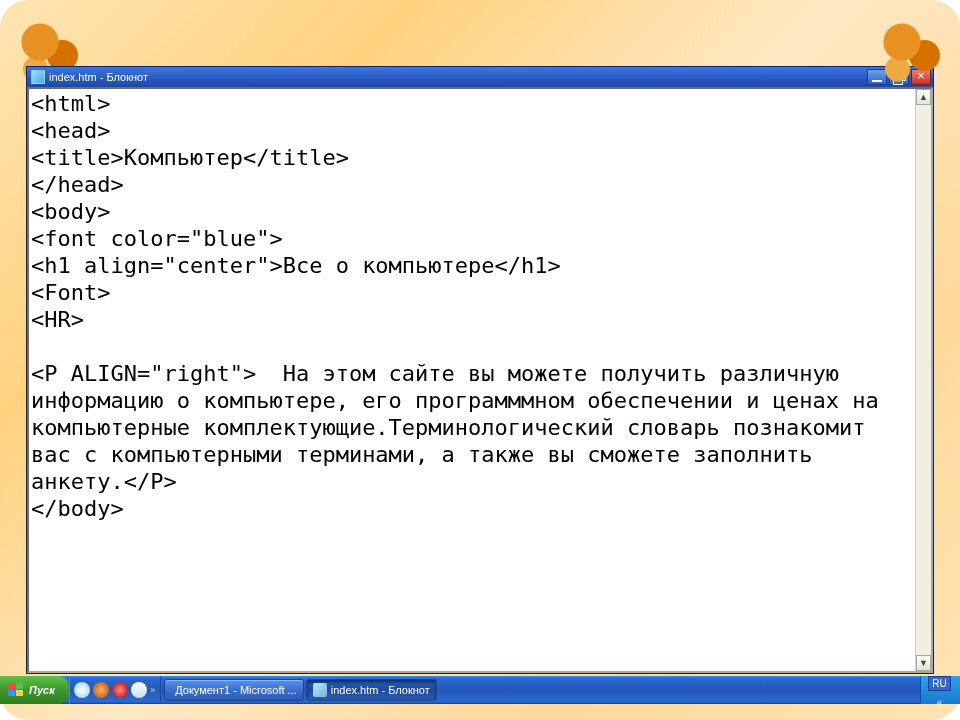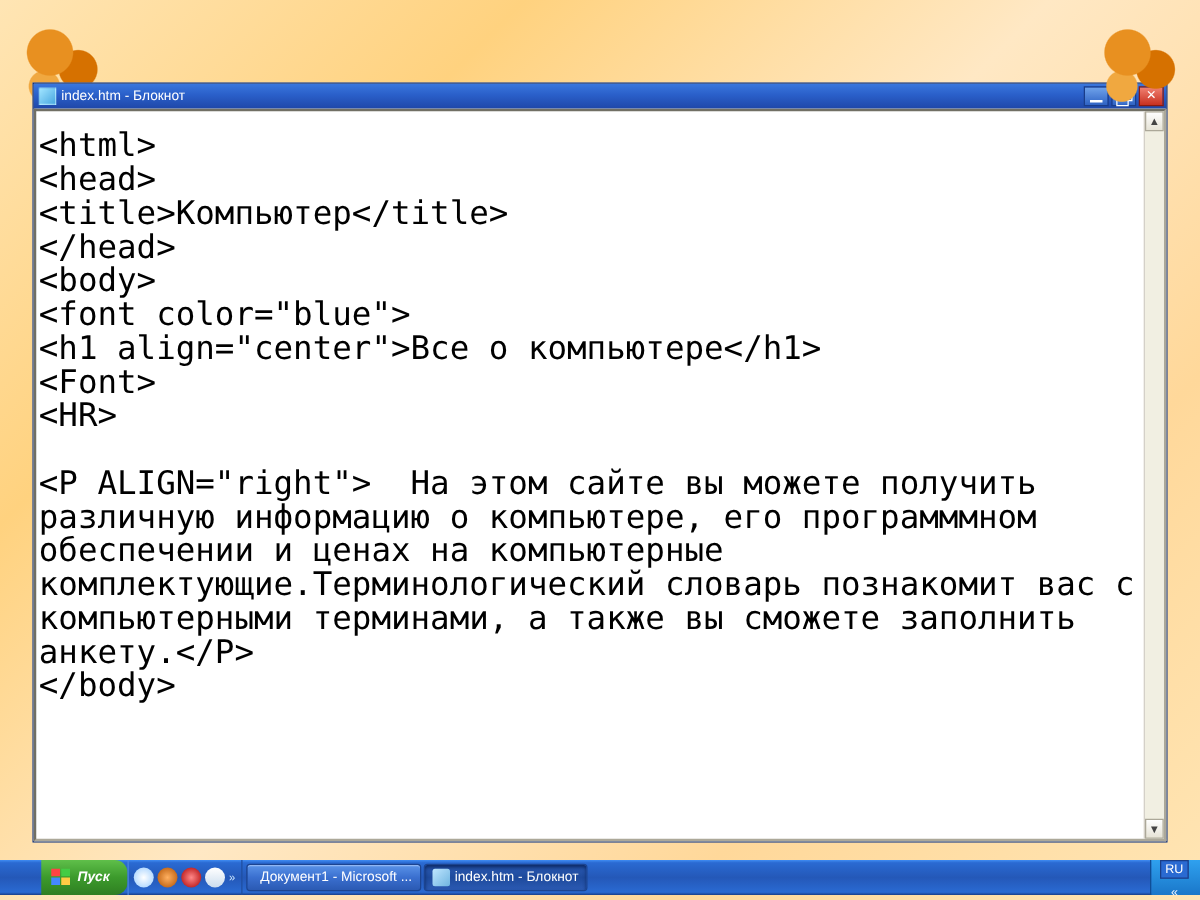--- a/index.html
+++ b/index.html
@@ -2,20 +2,21 @@
 <html><head>
 <meta charset="utf-8">
 <style>
   * { margin: 0; padding: 0; box-sizing: border-box; }
   html, body { width: 960px; height: 720px; overflow: hidden; font-family: Tahoma, sans-serif; }
   
   .desktop {
     width: 960px; height: 720px;
     background: linear-gradient(135deg, #ffe5b4 0%, #ffd27f 25%, #ffe8c4 50%, #ffd89a 75%, #ffe5b4 100%);
     position: relative;
+    border-radius: 28px;
   }
   .desktop::before, .desktop::after {
     content: ""; position: absolute; width: 90px; height: 90px;
     background: radial-gradient(circle at 40% 40%, #e89020 0 18px, transparent 19px),
                 radial-gradient(circle at 65% 55%, #d67100 0 15px, transparent 16px),
                 radial-gradient(circle at 35% 70%, #f0a840 0 12px, transparent 13px);
     top: 6px;
   }
   .desktop::before { left: 4px; }
   .desktop::after  { right: 4px; }
@@ -76,48 +77,48 @@
     flex: 1; display: flex;
     background: #fff;
     border: 2px solid #aca899;
     border-top-color:#716f64; border-left-color:#716f64;
     margin: 0;
   }
   .editor {
     flex: 1;
     white-space: pre-wrap;
     font-family: "Lucida Console", Consolas, monospace;
-    font-size: 26px;
+    font-size: 22px;
     line-height: 27px;
     color: #000;
-    padding: 15px 2px;
+    padding: 1px 2px;
     overflow: hidden;
     outline: none;
   }
   .vscroll {
     width: 16px;
     background: #f1efe2;
     display: flex; flex-direction: column;
     border-left: 1px solid #d4d0c8;
   }
   .vscroll .arrow {
     height: 16px;
     background: linear-gradient(to bottom,#fefefe,#e6e3d6);
     border: 1px solid #aca899;
     font-size: 9px; text-align: center; line-height: 14px; color:#444;
   }
   .vscroll .track { flex:1; }
 
   
   .taskbar {
-    position: absolute; left: 0; bottom: 4px;
+    position: absolute; left: 0; bottom: 16px;
     width: 960px; height: 28px;
     background: linear-gradient(to bottom,#3f8cf3 0%,#2a6ad2 8%,#2458b8 50%,#2a6ad2 92%,#1a3e88 100%);
     display: flex; align-items: stretch;
-    color: #fff; font-size: 11px; padding-left: 33px;
+    color: #fff; font-size: 11px;
   }
   .start-btn {
     display: flex; align-items: center; gap: 5px;
     padding: 0 14px 0 8px;
     background: linear-gradient(to bottom,#5fbf4a 0%,#3c9a2c 50%,#2f7f22 100%);
     border-radius: 0 10px 10px 0;
     font-style: italic; font-weight: bold;
     cursor: default;
   }
   .start-btn .flag {

